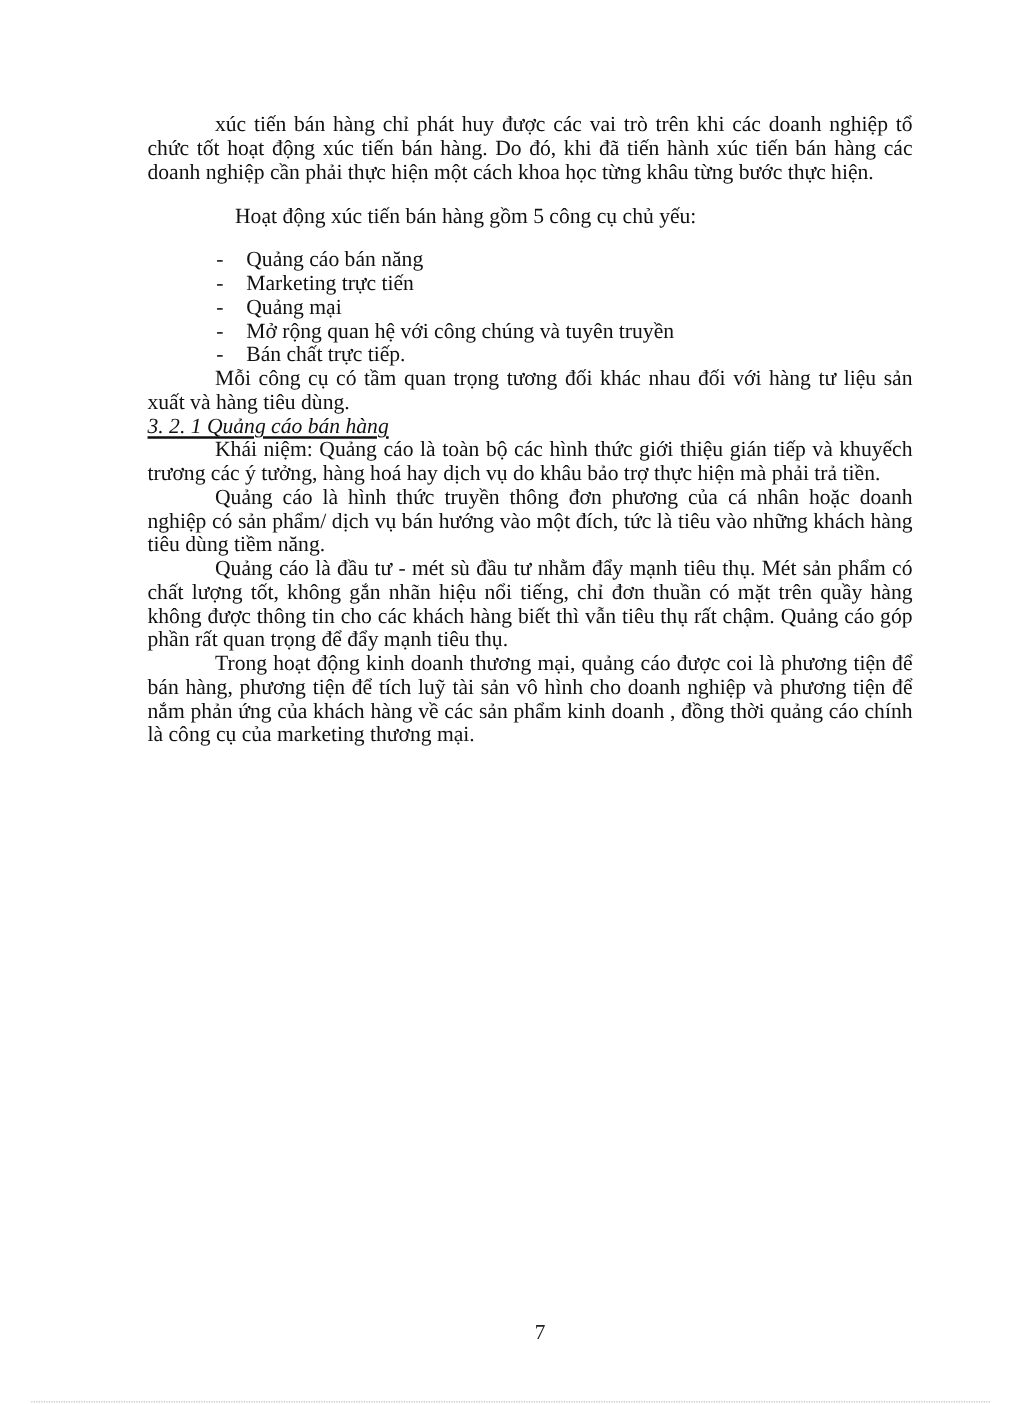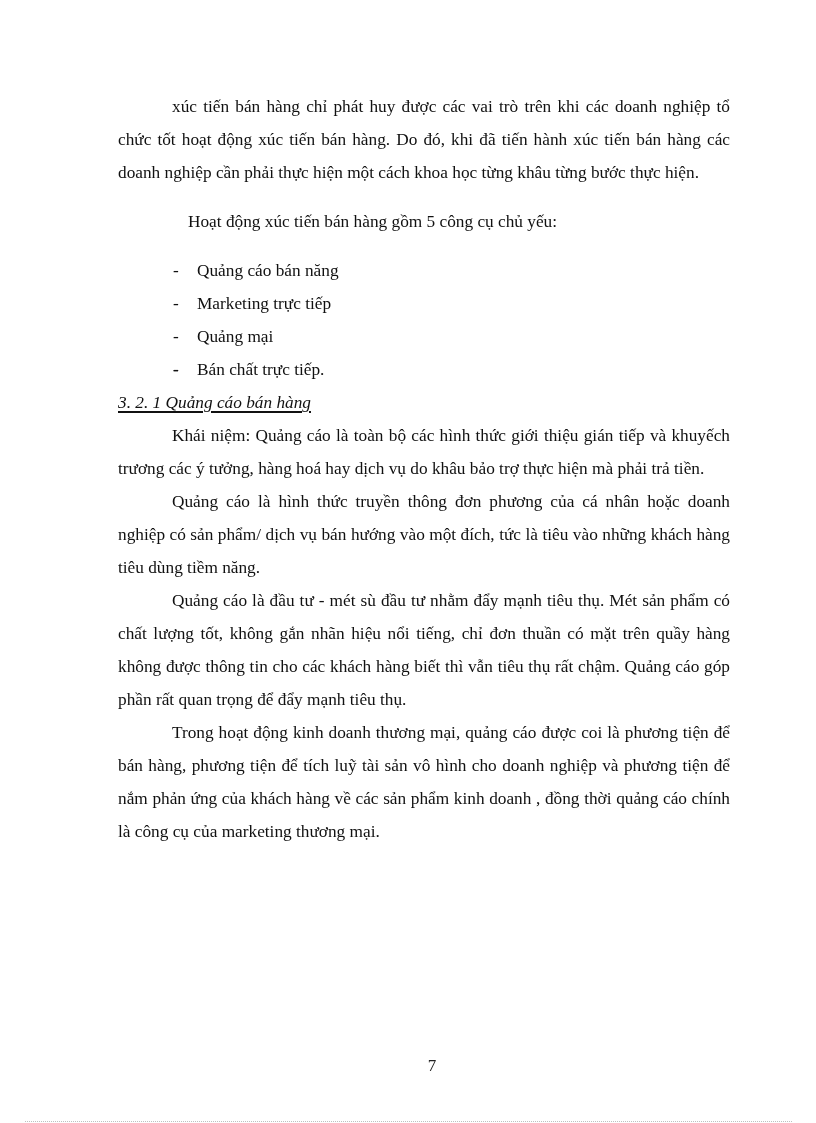--- a/index.html
+++ b/index.html
@@ -14,21 +14,21 @@
       overflow: hidden;
       font-family: "Liberation Serif", "DejaVu Serif", serif;
       color: #111111;
     }
     .page {
       position: absolute;
       left: 118px;
       top: 90px;
       width: 612px;
       font-size: 17.3px;
-      line-height: 33px;
+      line-height: 19px;
     }
     .para {
       margin: 0;
       text-align: justify;
       text-indent: 54px;
     }
     .plain {
       margin: 16px;
       text-indent: 54px;
     }
@@ -80,35 +80,37 @@
   <p class="para">xúc tiến bán hàng chỉ phát huy được các vai trò trên khi các doanh nghiệp tổ chức tốt hoạt động xúc tiến bán hàng. Do đó, khi đã tiến hành xúc tiến bán hàng các doanh nghiệp cần phải thực hiện một cách khoa học từng khâu từng bước thực hiện.</p>
   <p class="plain">Hoạt động xúc tiến bán hàng gồm 5 công cụ chủ yếu:</p>
 
   <ul class="tools">
     <li>
       <span class="dash">-</span>
       <span>Quảng cáo bán năng</span>
     </li>
     <li>
       <span class="dash">-</span>
-      <span>Marketing trực tiếp</span>
+      <span>Marketing trực tiến</span>
     </li>
     <li>
       <span class="dash">-</span>
       <span>Quảng mại</span>
     </li>
     <li>
       <span class="dash">-</span>
+      <span>Mở rộng quan hệ với công chúng và tuyên truyền</span>
     </li>
     <li>
       <span class="dash">-</span>
       <span>Bán chất trực tiếp.</span>
     </li>
   </ul>
 
+  <p class="para">Mỗi công cụ có tầm quan trọng tương đối khác nhau đối với hàng tư liệu sản xuất và hàng tiêu dùng.</p>
 
   <p class="heading">3. 2. 1 Quảng cáo bán hàng</p>
 
   <p class="para">Khái niệm: Quảng cáo là toàn bộ các hình thức giới thiệu gián tiếp và khuyếch trương các ý tưởng, hàng hoá hay dịch vụ do khâu bảo trợ thực hiện mà phải trả tiền.</p>
   <p class="para">Quảng cáo là hình thức truyền thông đơn phương của cá nhân hoặc doanh nghiệp có sản phẩm/ dịch vụ bán hướng vào một đích, tức là tiêu vào những khách hàng tiêu dùng tiềm năng.</p>
   <p class="para">Quảng cáo là đầu tư - mét sù đầu tư nhằm đẩy mạnh tiêu thụ. Mét sản phẩm có chất lượng tốt, không gắn nhãn hiệu nổi tiếng, chỉ đơn thuần có mặt trên quầy hàng không được thông tin cho các khách hàng biết thì vẫn tiêu thụ rất chậm. Quảng cáo góp phần rất quan trọng để đẩy mạnh tiêu thụ.</p>
   <p class="para">Trong hoạt động kinh doanh thương mại, quảng cáo được coi là phương tiện để bán hàng, phương tiện để tích luỹ tài sản vô hình cho doanh nghiệp và phương tiện để nắm phản ứng của khách hàng về các sản phẩm kinh doanh , đồng thời quảng cáo chính là công cụ của marketing thương mại.</p>
 </div>
 
 <div class="page-number">7</div>

